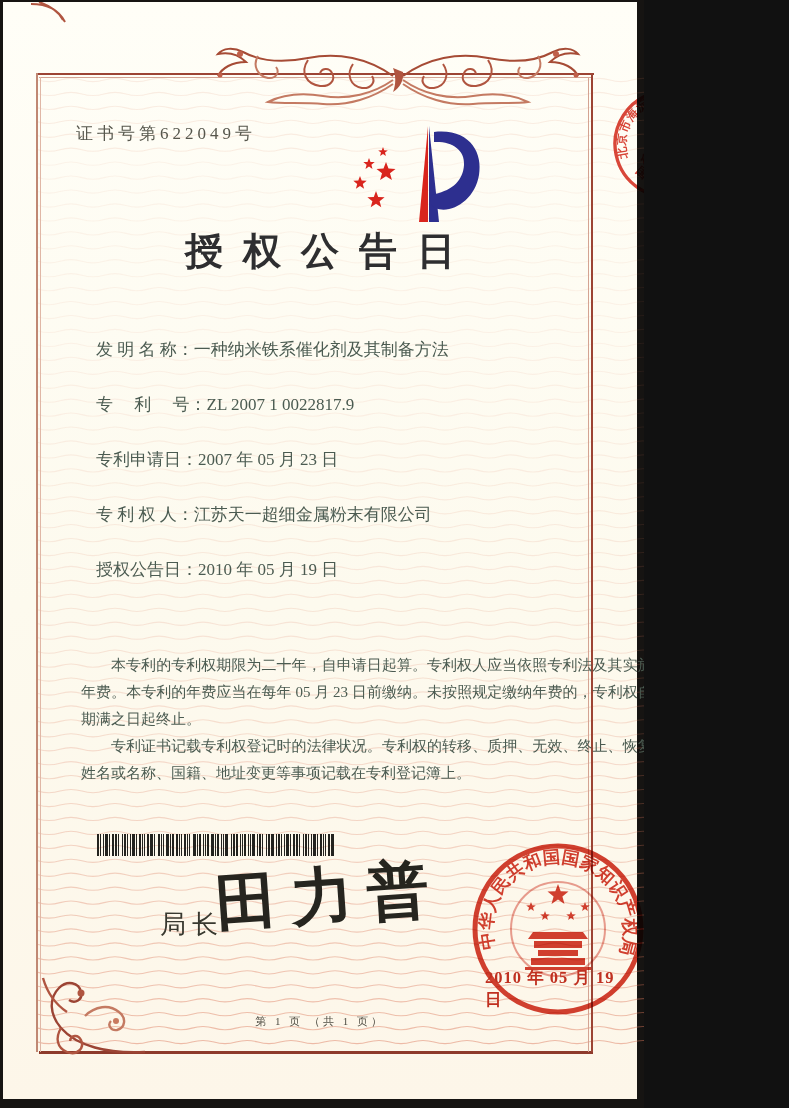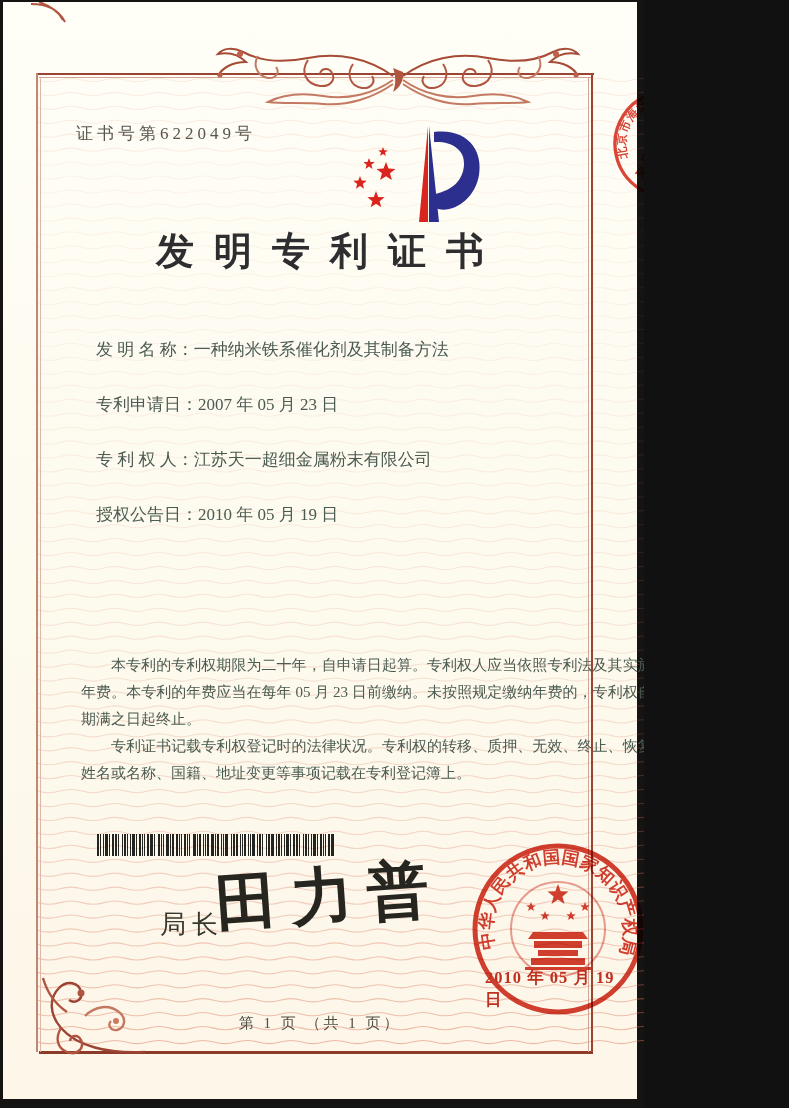--- a/index.html
+++ b/index.html
@@ -27,21 +27,21 @@
   .field .fvalue{color:#4b5b51;}
   .paras{position:absolute;left:78px;top:650px;width:662px;font-size:15px;line-height:27px;color:#4b5b51;}
   .paras p{margin:0;text-indent:2em;text-align:justify;}
   .barcode{position:absolute;left:94px;top:832px;height:22px;display:flex;align-items:stretch;}
   .barcode i{display:block;background:#23231f;}
   .sig-title{position:absolute;left:157px;top:905px;font-size:26px;letter-spacing:6px;color:#38382f;}
   .sig-name{position:absolute;left:212px;top:852px;font-size:62px;font-weight:700;letter-spacing:14px;
             color:#26251f;transform:rotate(-4deg);}
   .seal-date{position:absolute;left:482px;top:965px;font-size:16.5px;font-weight:700;
              letter-spacing:1px;color:#c03020;z-index:6;}
-  .footer{position:absolute;left:0;right:0;top:1012px;text-align:center;font-size:15px;
+  .footer{position:absolute;left:0;right:0;top:1012px;text-align:center;font-size:11px;
           letter-spacing:3px;color:#514f45;}
   .stamp{position:absolute;mix-blend-mode:multiply;opacity:.93;}
   .tax-stamp{left:603px;top:80px;width:124px;height:124px;transform:rotate(-12deg);z-index:5;}
   .office-seal{left:467px;top:839px;width:176px;height:176px;z-index:5;}
   .logo{position:absolute;left:330px;top:118px;width:150px;height:108px;}
 </style>
 </head>
 <body>
 
 <div class="scan">
@@ -192,25 +192,28 @@
     <text font-size="11.8" fill="#d6392c" letter-spacing="0.6" font-weight="600">
       <textPath href="#taxTop">北京市海淀区地方税务局</textPath>
     </text>
     <text font-size="11.5" fill="#d6392c" letter-spacing="1" font-weight="600">
       <textPath href="#taxBot" startOffset="6">国家知识产权局</textPath>
     </text>
     <text x="62" y="59" text-anchor="middle" font-size="13" font-weight="700" fill="#d6392c">印 花 税</text>
     <text x="62" y="76" text-anchor="middle" font-size="12" font-weight="700" fill="#d6392c">代扣专用章</text>
   </svg>
 
-  <div class="title">发明专利证书</div>
+  <div class="title">授权公告日</div>
 
   <div class="fields">
     <div class="field">
       <span class="flabel">发 明 名 称：</span><span class="fvalue">一种纳米铁系催化剂及其制备方法</span>
+    </div>
+    <div class="field">
+      <span class="flabel">专　 利　 号：</span><span class="fvalue">ZL 2007 1 0022817.9</span>
     </div>
     <div class="field">
       <span class="flabel">专利申请日：</span><span class="fvalue">2007 年 05 月 23 日</span>
     </div>
     <div class="field">
       <span class="flabel">专 利 权 人：</span><span class="fvalue">江苏天一超细金属粉末有限公司</span>
     </div>
     <div class="field">
       <span class="flabel">授权公告日：</span><span class="fvalue">2010 年 05 月 19 日</span>
     </div>

